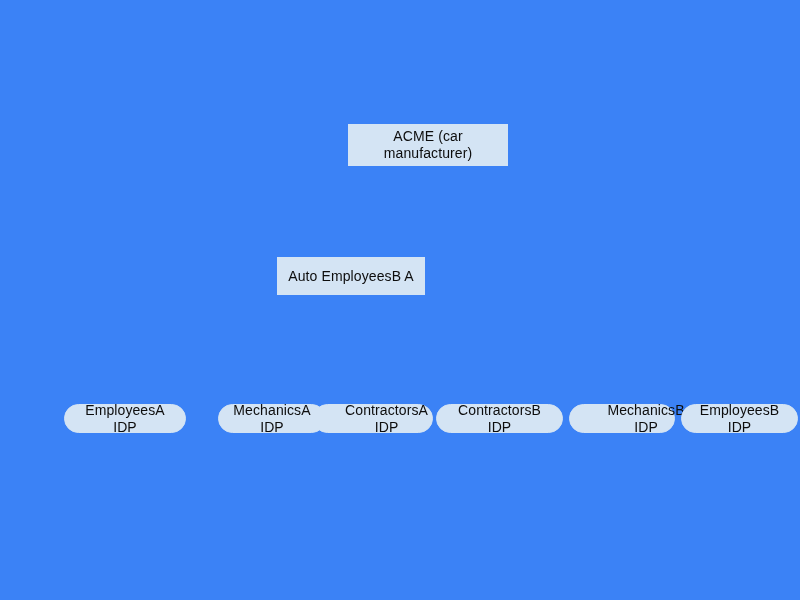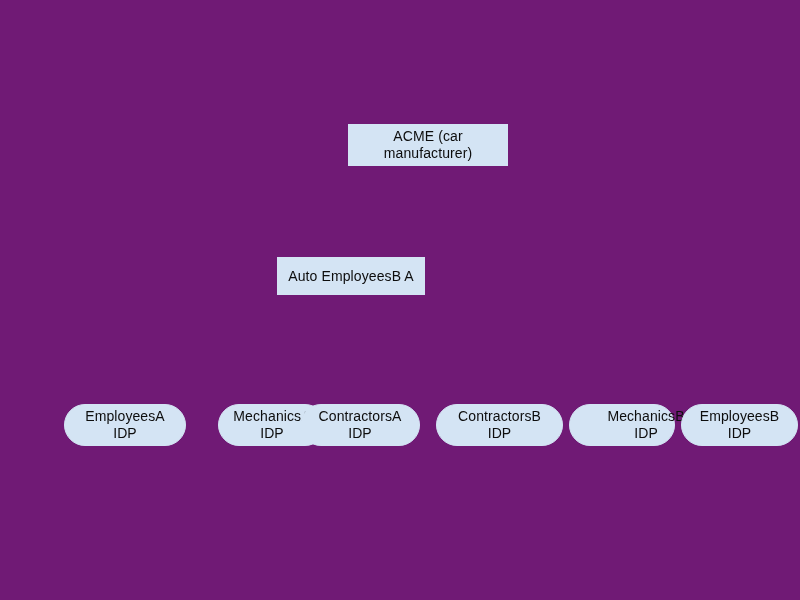--- a/index.html
+++ b/index.html
@@ -12,21 +12,21 @@
     width: 800px;
     height: 600px;
     overflow: hidden;
     font-family: "Liberation Sans", sans-serif;
   }
 
   #diagram-canvas {
     position: relative;
     width: 800px;
     height: 600px;
-    background: #701a75;
+    background: #3b82f6;
   }
 
   .node-box {
     position: absolute;
     box-sizing: border-box;
     background: #d4e4f4;
     border: 1px solid #d4e4f4;
     color: #0d0d0d;
     font-family: "Liberation Sans", sans-serif;
     font-size: 14px;
@@ -57,26 +57,26 @@
   .level-mid {
     top: 257px;
     height: 38px;
   }
   .mid-a { left: 277px; width: 148px; }
   .mid-b { left: 455px; width: 148px; }
 
   
   .level-leaf {
     top: 404px;
-    height: 42px;
+    height: 29px;
     border-radius: 22px;
   }
   .leaf-0 { left: 64px;  width: 122px; }
   .leaf-1 { left: 208px; width: 108px; margin-left: 10px; }
-  .leaf-2 { left: 300px; width: 120px; }
+  .leaf-2 { left: 313px; width: 120px; align-items: flex-end; }
   .leaf-3 { left: 436px; width: 127px; }
   .leaf-4 { left: 569px; width: 106px; padding-left: 48px; }
   .leaf-5 { left: 681px; width: 117px; }
 </style>
 </head>
 <body>
 
 <div id="diagram-canvas">
 
   <div class="node-box level-root">

